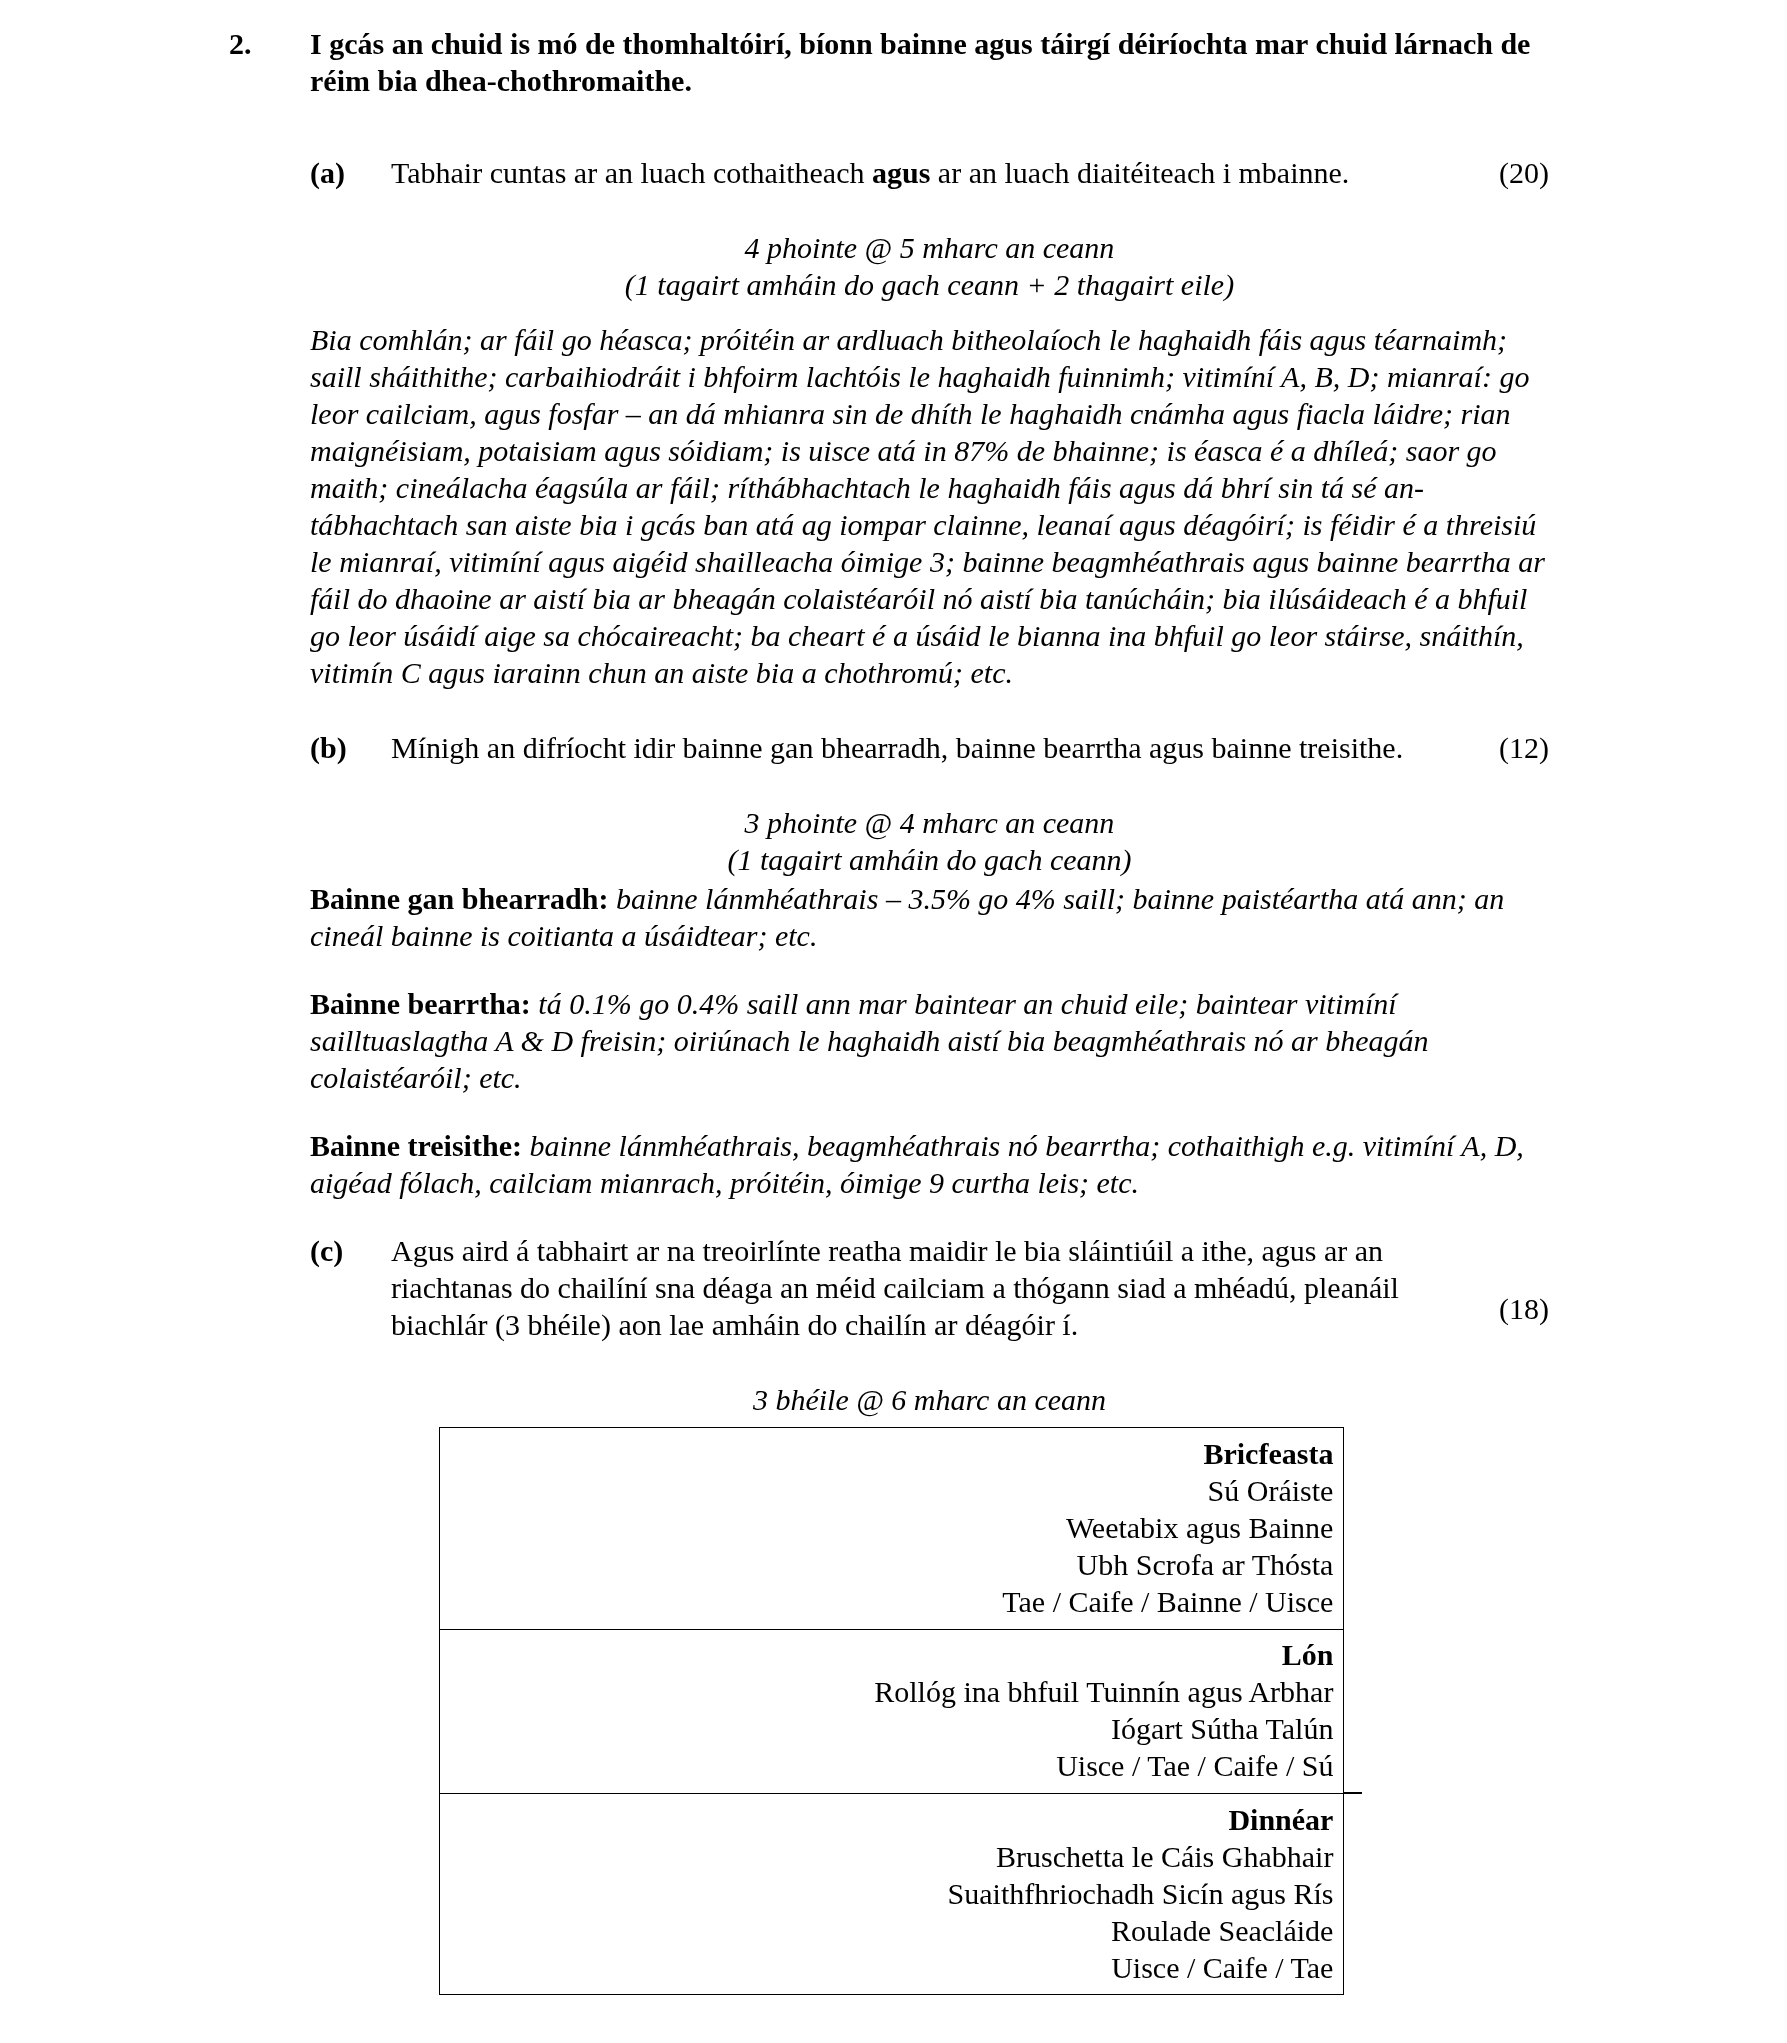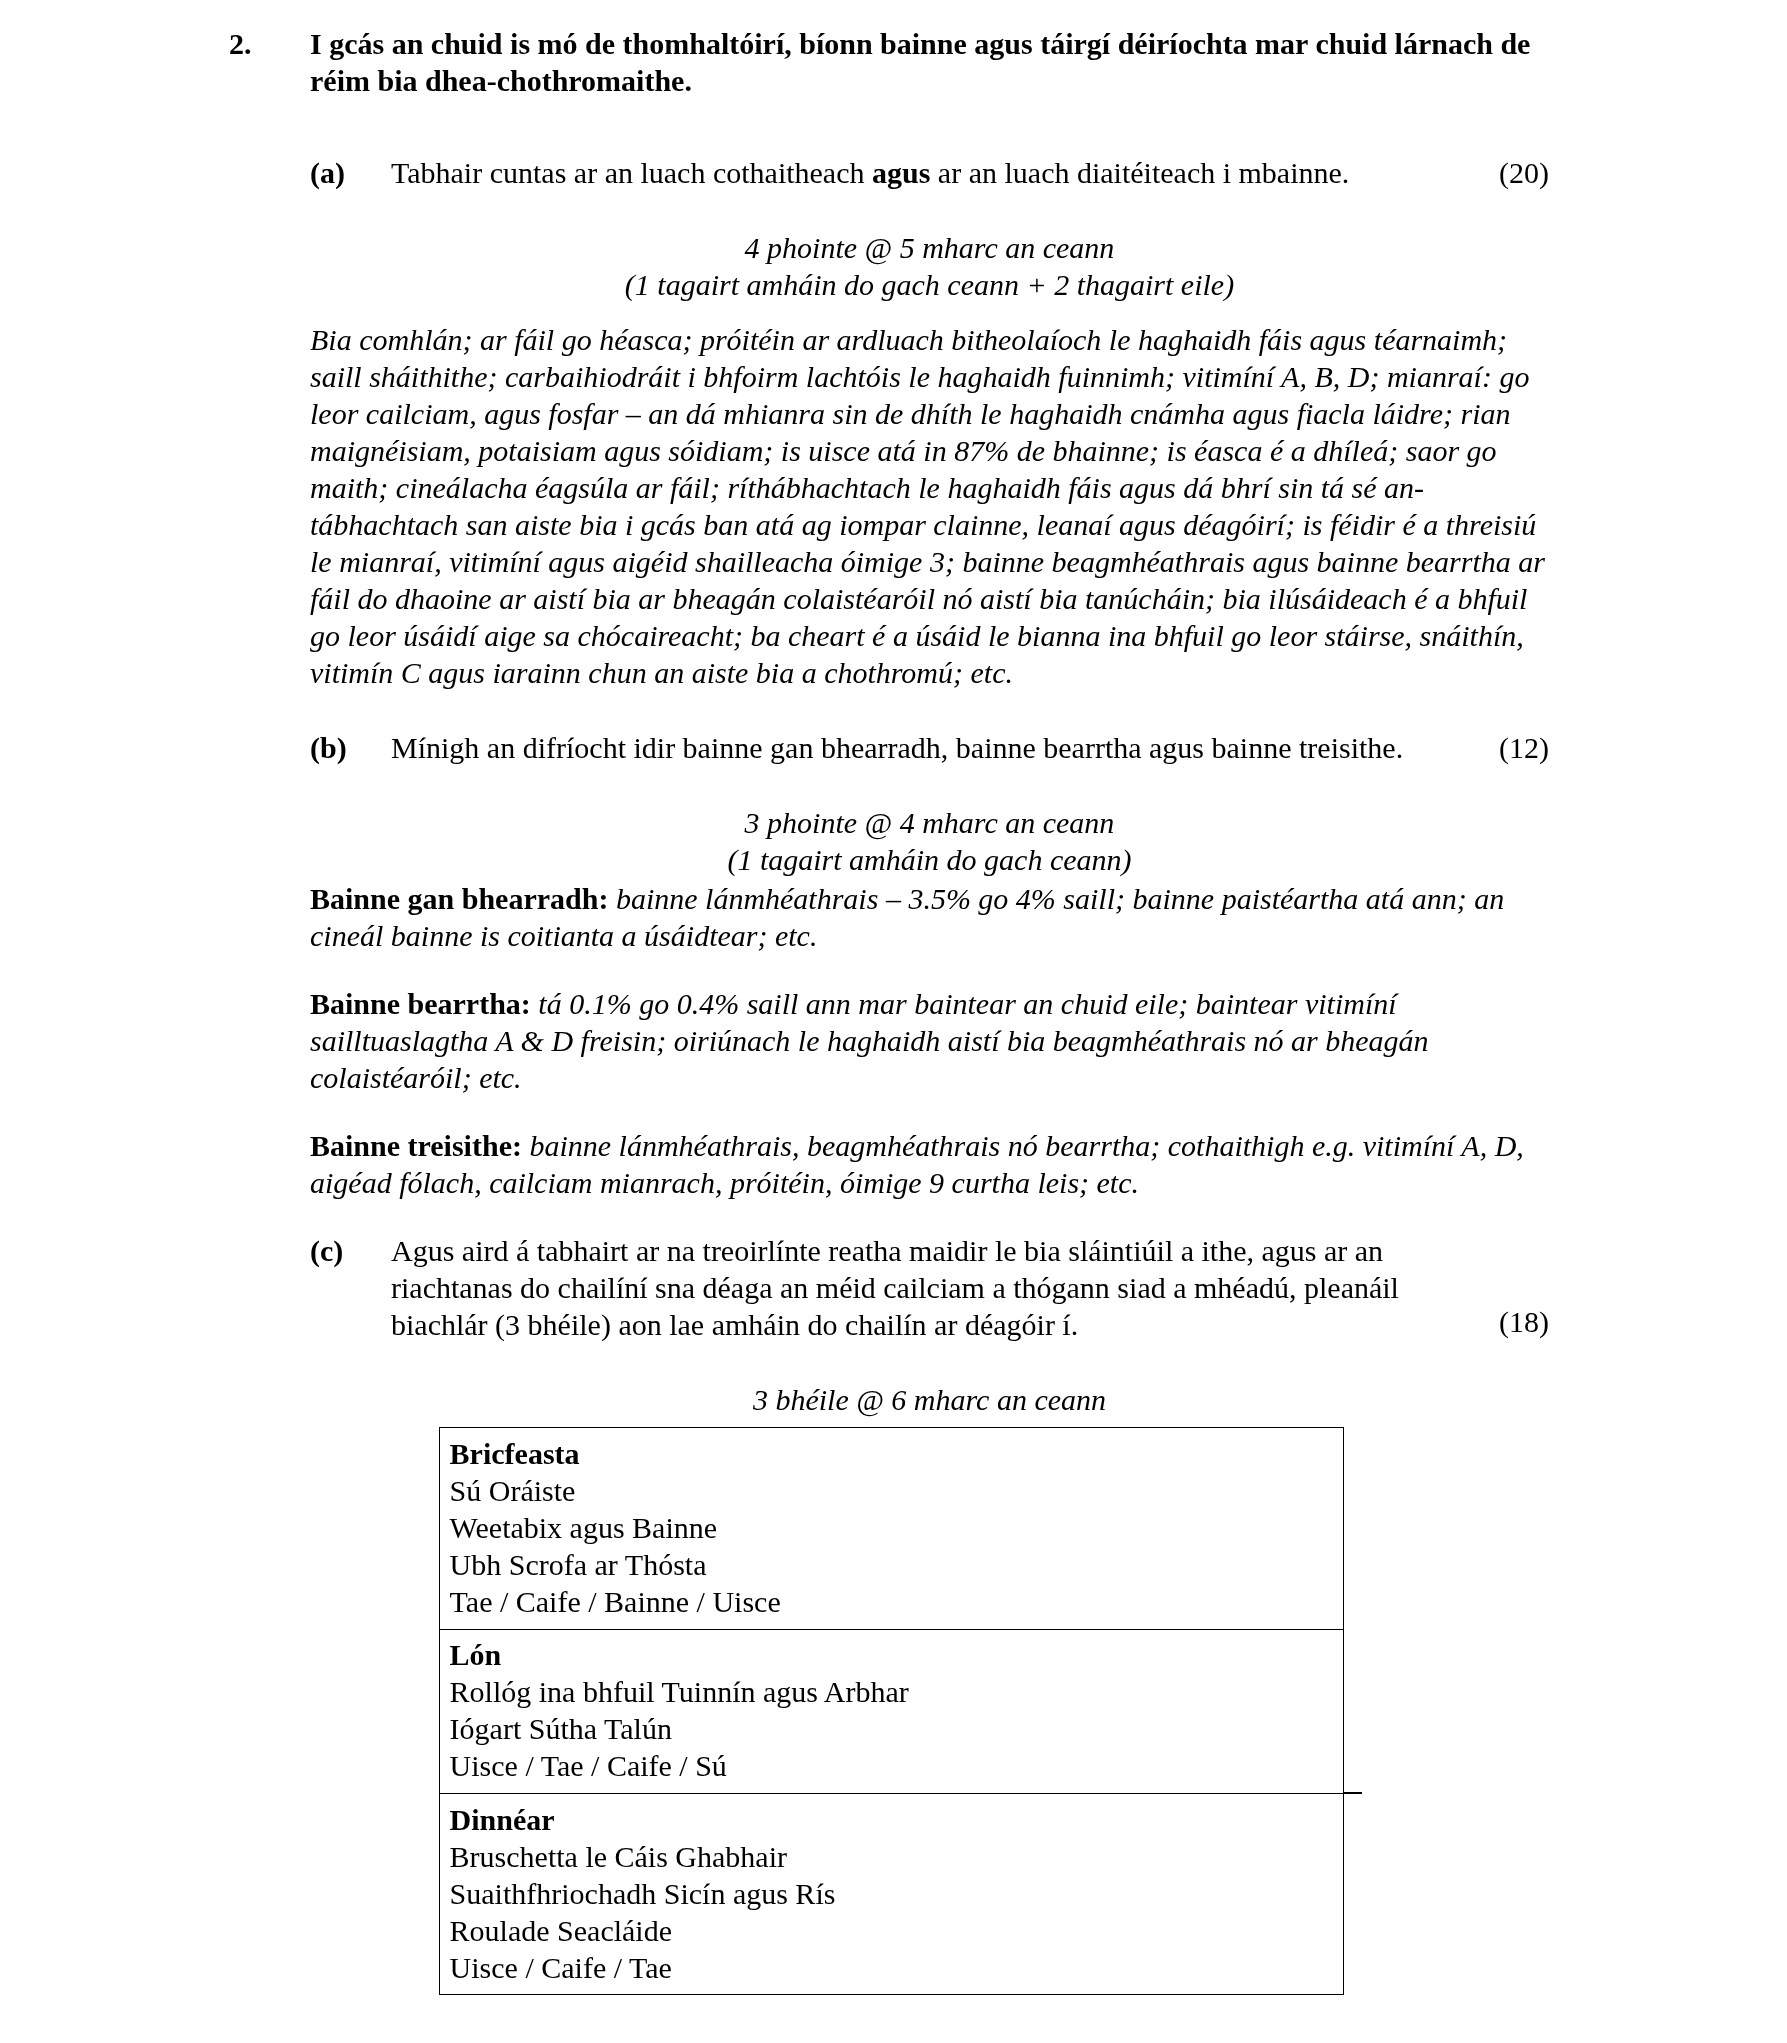--- a/index.html
+++ b/index.html
@@ -60,21 +60,21 @@
   .part-c {
     margin-top: 27px;
   }
   .c-text {
     position: relative;
     padding-right: 91px;
   }
   .marks-abs {
     position: absolute;
     right: 0;
-    bottom: 3px;
+    bottom: 16px;
   }
 
   
   .scheme-heading {
     margin-left: 81px;
     text-align: center;
     font-weight: normal;
     font-style: italic;
   }
   .scheme-heading.single {
@@ -99,21 +99,21 @@
   .definition .desc {
     font-style: italic;
   }
 
   
   .menu-box {
     margin-left: 210px;
     width: 905px;
     border: 1.9px solid #000000;
     box-sizing: border-box;
-    text-align: left;
+    text-align: right;
   }
   .menu-section {
     padding: 6.7px 9.6px 8.6px 9.6px;
   }
   .menu-section + .menu-section {
     border-top: 1.9px solid #000000;
   }
   .menu-title {
     font-weight: bold;
   }

